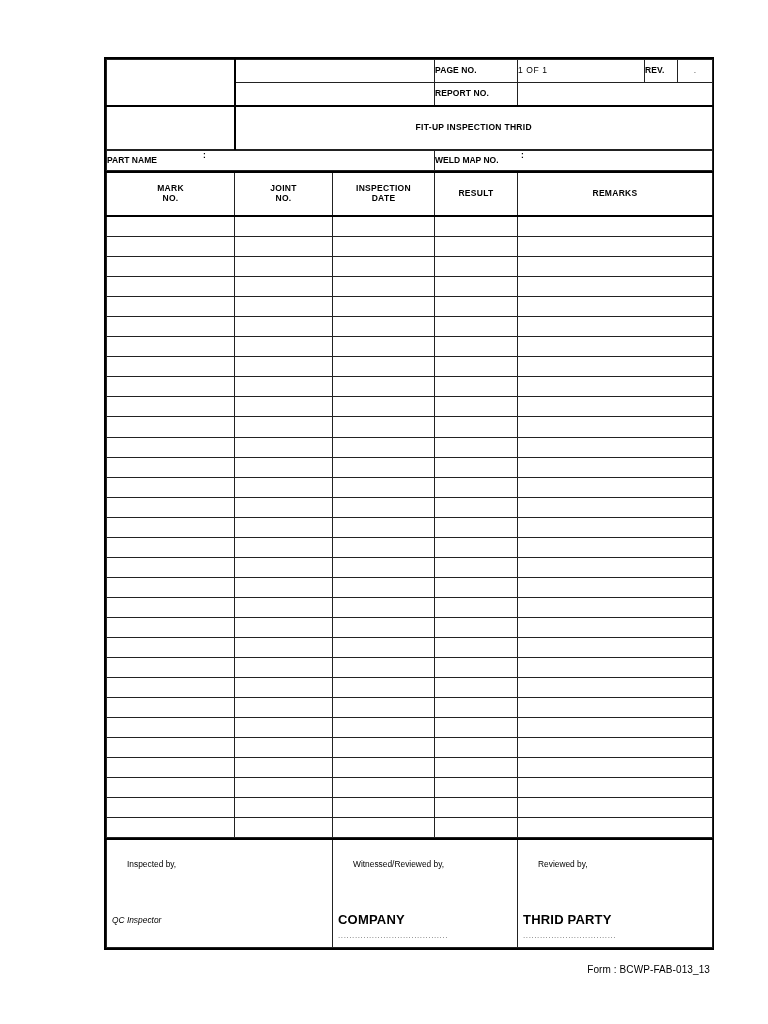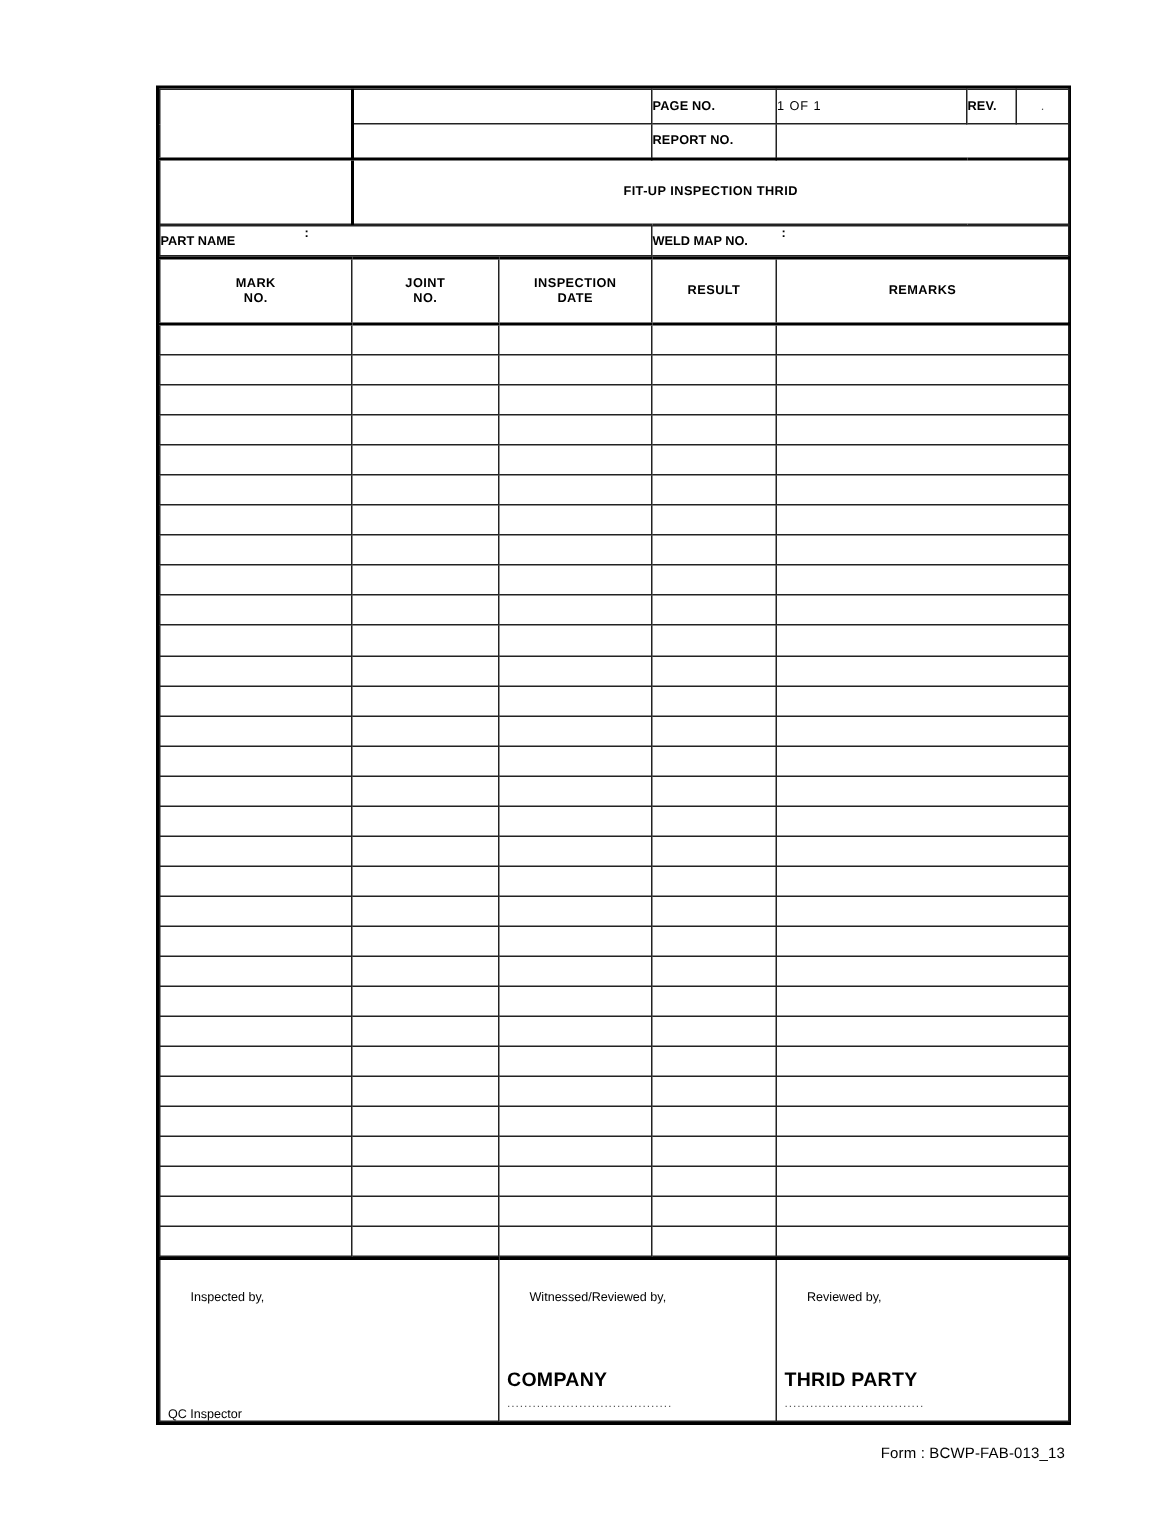--- a/index.html
+++ b/index.html
@@ -145,21 +145,22 @@
   }
   .sig-head {
     font-size: 8.4px;
     display: block;
     margin: 16px;
     padding: 0;
   }
   .sig-role {
     position: absolute;
     left: 5px;
-    bottom: 0;
+    bottom: 22px;
+    font-style: italic;
     font-size: 8.4px;
   }
   .sig-strong {
     position: absolute;
     left: 5px;
     bottom: 20px;
     font-weight: bold;
     font-size: 13px;
     letter-spacing: 0.2px;
   }

